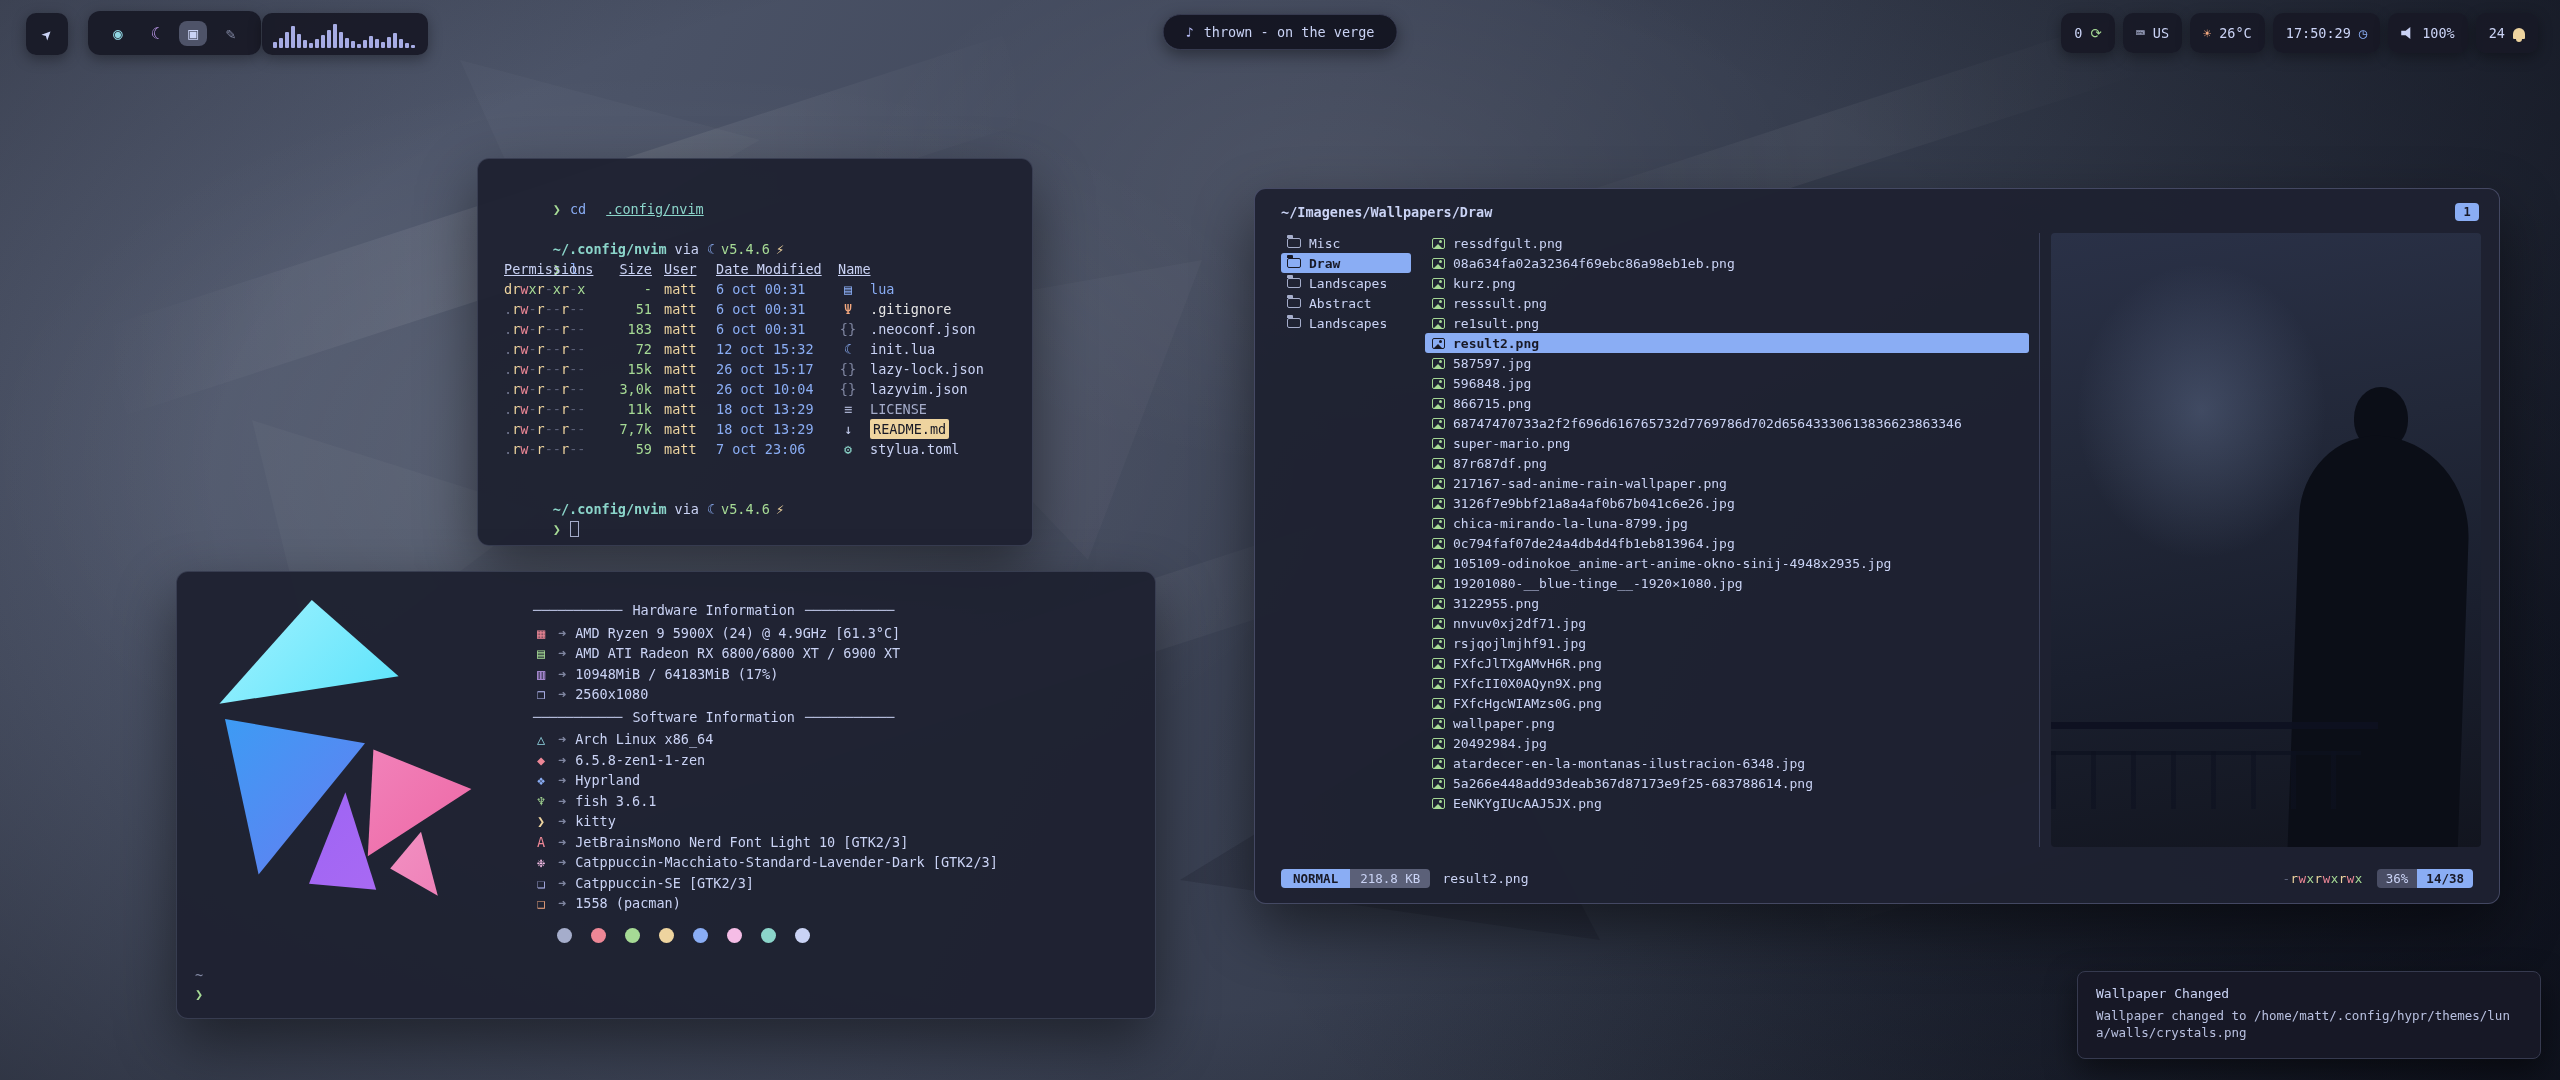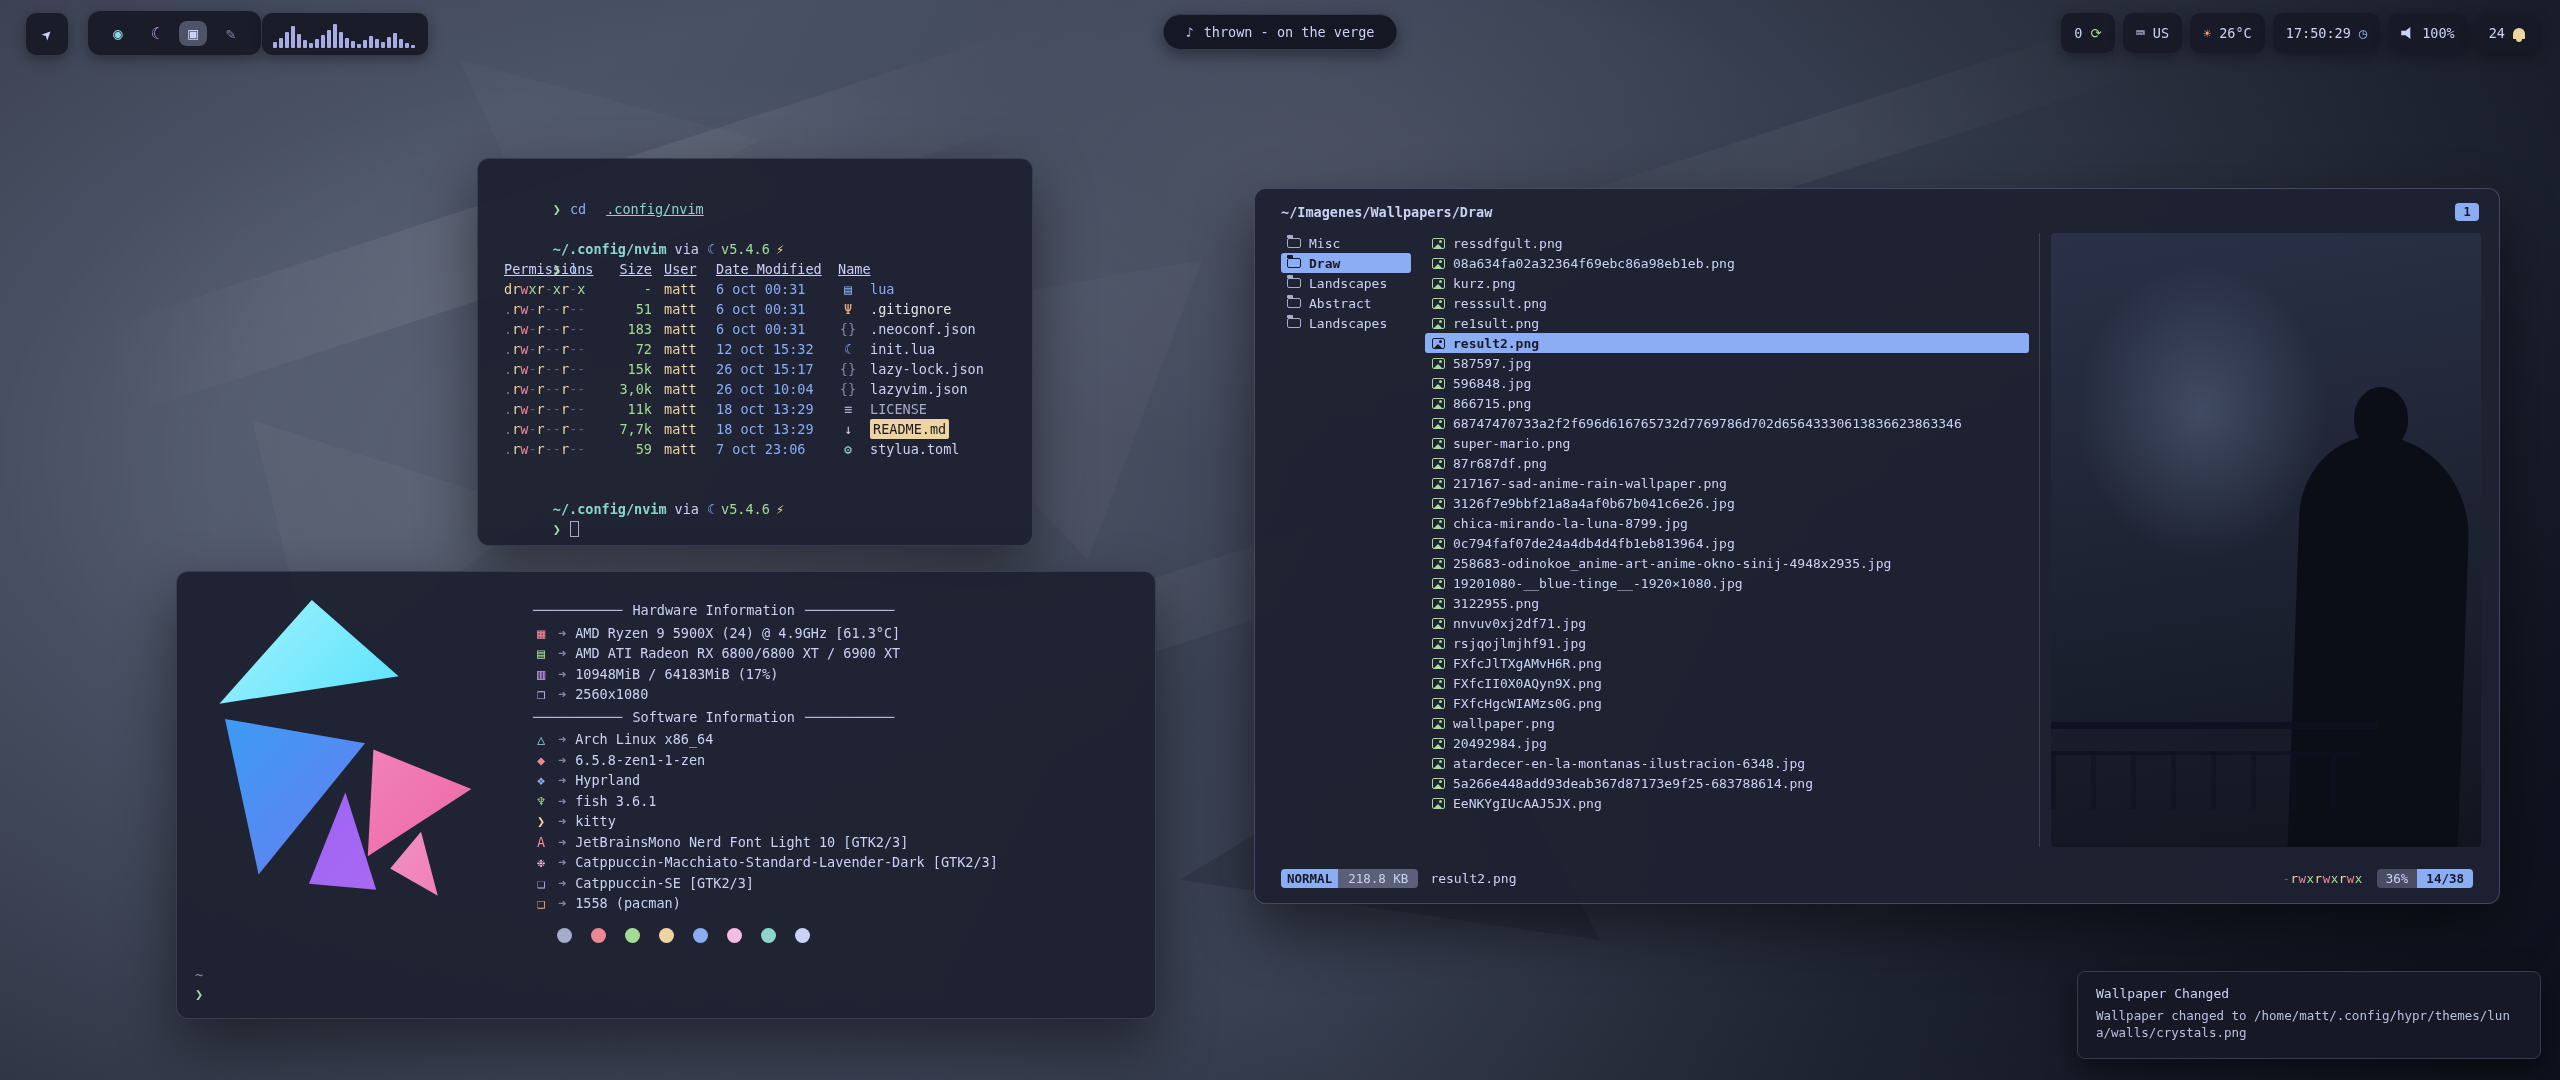--- a/index.html
+++ b/index.html
@@ -136,21 +136,21 @@
   .pa-fig-body { position:absolute; right:4%; top:33%; width:170px; height:460px; background:#0b0e17;
     border-radius:45% 55% 0 0 / 18% 22% 0 0; transform:rotate(2deg); }
   .pa-rail { position:absolute; left:0; bottom:118px; width:76%; height:7px; background:#0d1120; opacity:.9; }
   .pa-rail2 { position:absolute; left:0; bottom:92px; width:72%; height:4px; background:#0d1120; opacity:.7; }
   .pa-posts { position:absolute; left:0; bottom:38px; width:74%; height:58px; opacity:.6;
     background:repeating-linear-gradient(90deg,#0d1120 0 5px,transparent 5px 40px); }
   .pa-plant { position:absolute; left:30%; bottom:60px; width:150px; height:100px;
     background:radial-gradient(closest-side at 50% 100%, #0c101d 60%, transparent); }
   .fm-status { position:absolute; left:26px; right:26px; bottom:14px; height:22px; display:flex; justify-content:space-between; align-items:center; font-size:12.5px; }
   .st-left, .st-right { display:flex; align-items:center; }
-  .st-mode { background:#8aadf4; color:#181926; font-weight:bold; padding:2px 6px; border-radius:4px 0 0 4px; }
+  .st-mode { background:#8aadf4; color:#181926; font-weight:bold; padding:2px 12px; border-radius:4px 0 0 4px; }
   .st-size { background:#5b6078; color:#cad3f5; padding:2px 10px; border-radius:0 4px 4px 0; }
   .st-file { margin-left:12px; color:#cad3f5; font-size:13px; }
   .st-perm { letter-spacing:.5px; }
   .st-pct { background:#494d64; color:#cad3f5; padding:2px 9px; border-radius:4px 0 0 4px; margin-left:14px; }
   .st-pos { background:#8aadf4; color:#181926; font-weight:bold; padding:2px 9px; border-radius:0 4px 4px 0; }
 
   
   .notif { position:absolute; left:2077px; top:971px; width:464px; height:88px; z-index:60;
     background:rgba(24,25,38,.97); border:1px solid #363a4f; border-radius:8px;
     box-shadow:0 12px 30px rgba(0,0,0,.5); padding:13px 18px; font-size:13px; line-height:18px; }
@@ -544,21 +544,21 @@
         <div class="yrow">
           <span class="img-icon"></span>
           <span class="yname">chica-mirando-la-luna-8799.jpg</span>
         </div>
         <div class="yrow">
           <span class="img-icon"></span>
           <span class="yname">0c794faf07de24a4db4d4fb1eb813964.jpg</span>
         </div>
         <div class="yrow">
           <span class="img-icon"></span>
-          <span class="yname">258683-odinokoe_anime-art-anime-okno-sinij-4948x2935.jpg</span>
+          <span class="yname">105109-odinokoe_anime-art-anime-okno-sinij-4948x2935.jpg</span>
         </div>
         <div class="yrow">
           <span class="img-icon"></span>
           <span class="yname">19201080-__blue-tinge__-1920×1080.jpg</span>
         </div>
         <div class="yrow">
           <span class="img-icon"></span>
           <span class="yname">3122955.png</span>
         </div>
         <div class="yrow">

